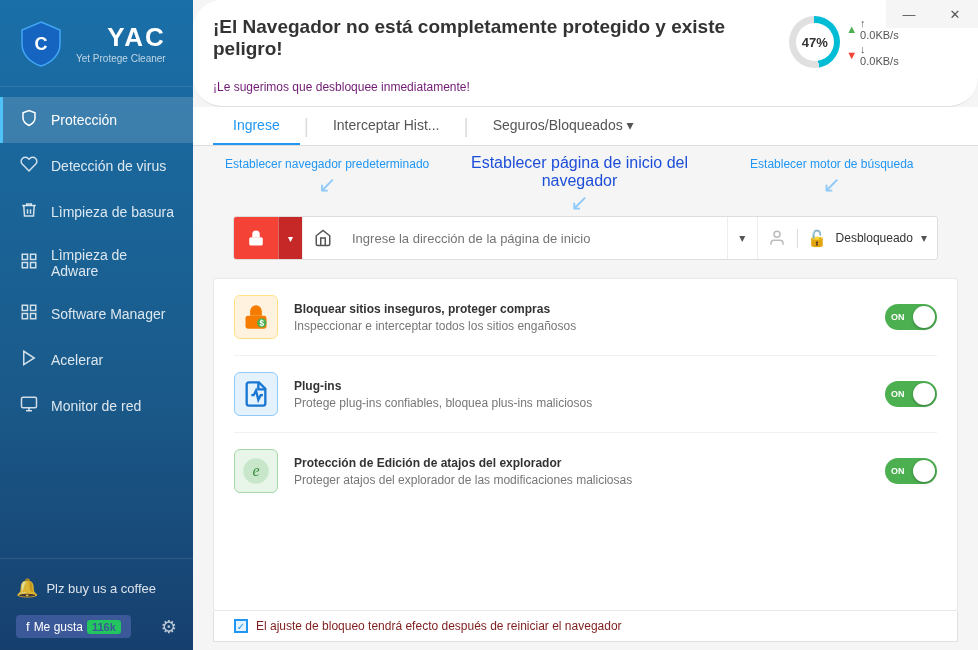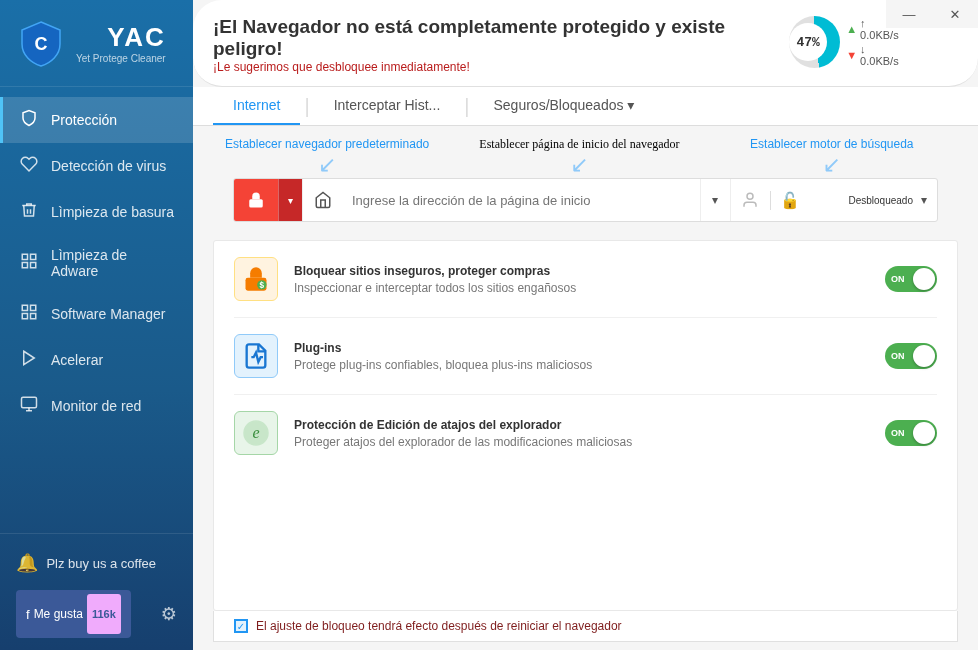--- a/index.html
+++ b/index.html
@@ -53,22 +53,22 @@
     .bell-icon { font-size: 18px; }
     .footer-actions {
       display: flex; align-items: center; gap: 8px; margin-top: 10px;
     }
     .fb-like {
       background: #3b5998; color: white; border-radius: 4px;
       padding: 4px 10px; font-size: 12px; display: flex; align-items: center; gap: 4px;
       cursor: pointer;
     }
     .like-count {
-      background: #f0abfc; color: #3b5998; border-radius: 3px;
-      padding: 14px 5px; font-size: 11px; font-weight: bold;
+      background: #22c55e; color: #3b5998; border-radius: 3px;
+      padding: 1px 5px; font-size: 11px; font-weight: bold;
     }
     .settings-icon { color: rgba(255,255,255,0.7); font-size: 18px; cursor: pointer; margin-left: auto; }
 
     
     .main-content {
       flex: 1;
       display: flex;
       flex-direction: column;
       background: #f5f5f5;
     }
@@ -83,34 +83,33 @@
       justify-content: space-between;
     }
     .header-text {}
     .header-title {
       font-size: 19px;
       font-weight: bold;
       color: #333;
     }
     .header-subtitle {
       font-size: 12px;
-      color: #b91c1c;
-      margin-top: 0;
+      color: #701a75;
+      margin-top: 20px;
     }
     .speed-indicator {
       display: flex; align-items: center; gap: 6px;
     }
     .circle-47 {
       width: 52px; height: 52px;
       border-radius: 50%;
       background: conic-gradient(#00bcd4 0% 47%, #e0e0e0 47% 100%);
-      display: flex; align-items: center; justify-content: flex-start;
+      display: flex; align-items: center; justify-content: center;
       font-size: 13px; font-weight: bold; color: #333;
       position: relative;
-      font-family: Liberation Mono, monospace;
     }
     .circle-47-inner {
       width: 38px; height: 38px;
       background: white; border-radius: 50%;
       display: flex; align-items: center; justify-content: center;
       font-size: 13px; font-weight: bold; color: #333;
     }
     .speed-values { display: flex; flex-direction: column; gap: 2px; }
     .speed-up, .speed-down {
       font-size: 11px; color: #555;
@@ -183,21 +182,21 @@
       width: 40px; height: 44px;
       display: flex; align-items: center; justify-content: center;
       border-left: 1px solid #eee;
     }
     .status-select {
       display: flex; align-items: center;
       border-left: 1px solid #ddd;
       padding: 0 10px; gap: 8px;
       min-width: 140px;
     }
-    .status-text { font-size: 10px; color: #333; flex: 1; margin-left: 40px; }
+    .status-text { font-size: 12px; color: #333; flex: 1; }
 
     
     .feature-list {
       flex: 1;
       overflow-y: auto;
       padding: 0 20px;
       background: white;
       margin: 10px 20px 0 20px;
       border: 1px solid #e8e8e8;
       border-radius: 3px;
@@ -366,36 +365,36 @@
           </div>
           <div class="speed-down">
             <span style="color:#f44336;">▼</span>
             <span>↓ 0.0KB/s</span>
           </div>
         </div>
       </div>
     </div>
 
     <div class="tabs-bar">
-      <div class="tab active">Internet</div>
+      <div class="tab active">Ingrese</div>
       <span style="color:#ddd;padding:0 4px;font-size:20px;">|</span>
       <div class="tab">Interceptar Hist...</div>
       <span style="color:#ddd;padding:0 4px;font-size:20px;">|</span>
       <div class="tab tab-dropdown">
         <span>Seguros/Bloqueados ▾</span>
       </div>
     </div>
 
     <div style="background:#f5f5f5; padding: 8px 20px 0 8px; display:flex;">
       <div style="flex:1;text-align:center;">
         <span style="color:#2196f3;font-size:12px;">Establecer navegador predeterminado</span>
         <div style="font-size:22px;color:#90caf9;line-height:1.2;">↙</div>
       </div>
       <div style="flex:1;text-align:center;">
-        <span style="color:#000000;font-size:12px;font-family:Liberation Serif, serif;">Establecer página de inicio del navegador</span>
+        <span style="color:#1d4ed8;font-size:16px;">Establecer página de inicio del navegador</span>
         <div style="font-size:22px;color:#90caf9;line-height:1.2;">↙</div>
       </div>
       <div style="flex:1;text-align:center;">
         <span style="color:#2196f3;font-size:12px;">Establecer motor de búsqueda</span>
         <div style="font-size:22px;color:#90caf9;line-height:1.2;">↙</div>
       </div>
     </div>
 
     <div style="padding:0 20px 8px 20px;">
       <div class="url-bar-area">

